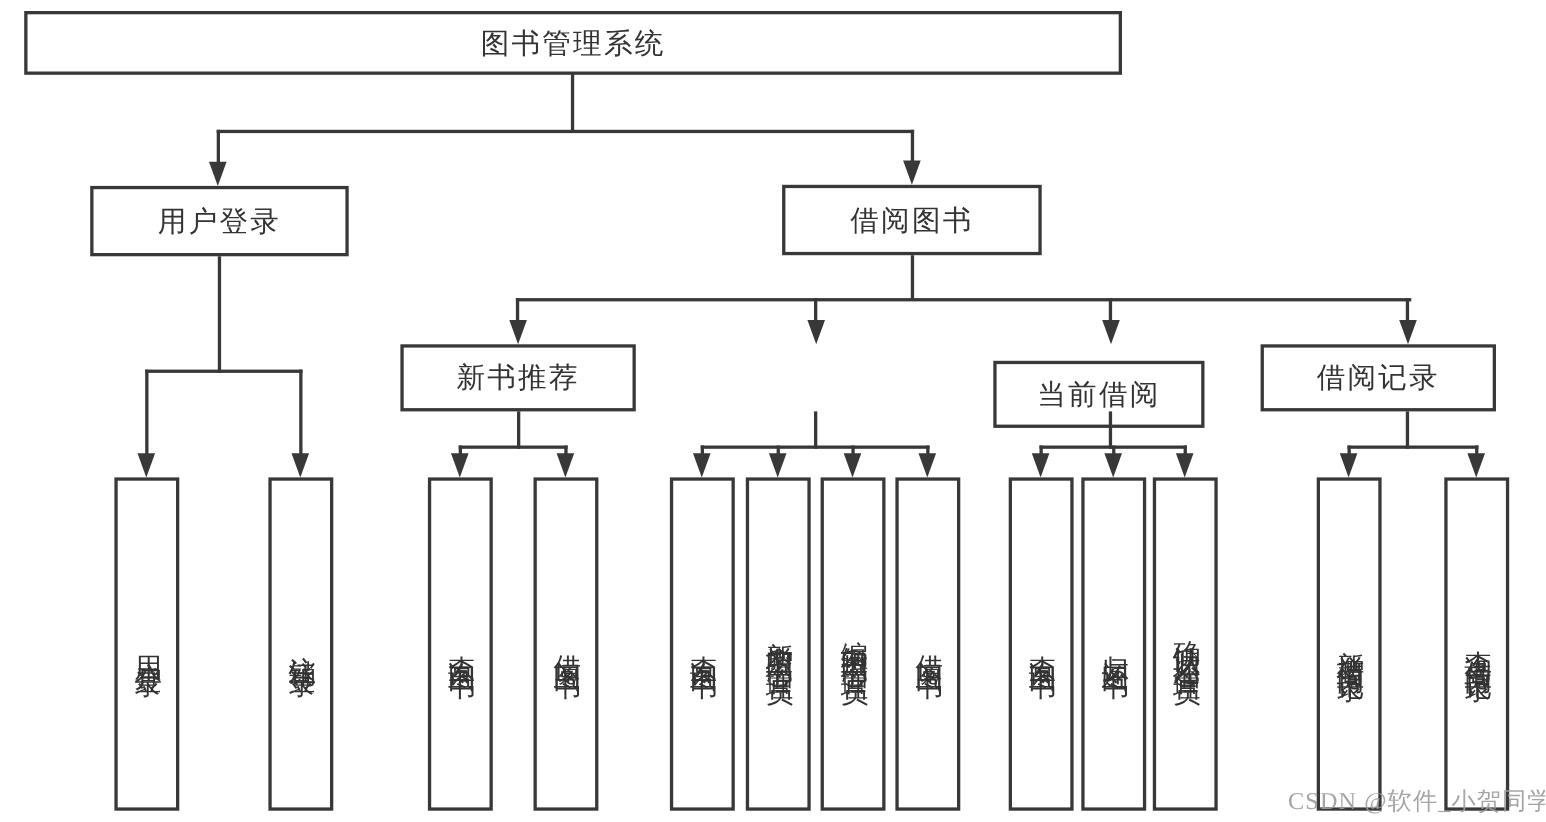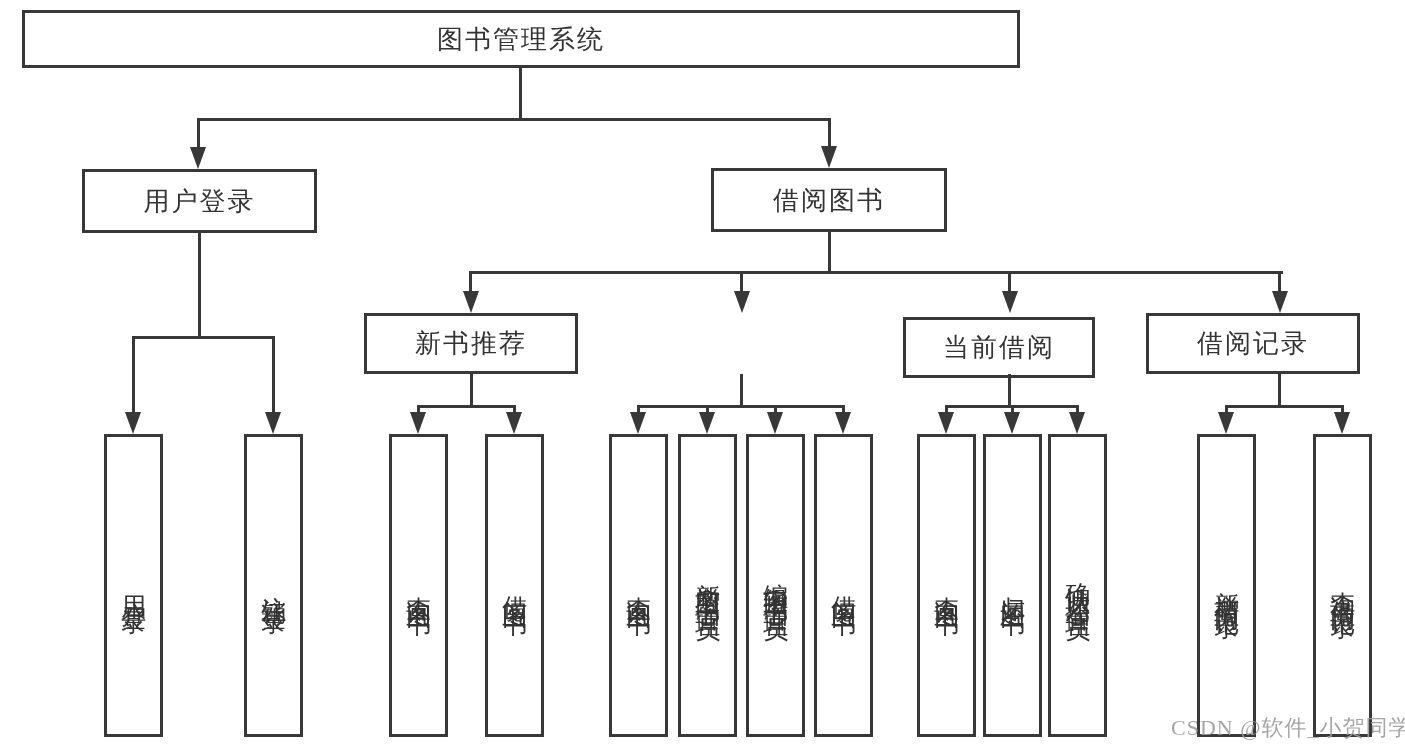--- a/index.html
+++ b/index.html
@@ -33,21 +33,21 @@
 
   <div class="box hbox" style="left:711px;top:168px;width:236px;height:64px">
     <span>借阅图书</span>
   </div>
 
   <div class="box hbox" style="left:364px;top:313px;width:214px;height:61px">
     <span>新书推荐</span>
   </div>
 
 
-  <div class="box hbox" style="left:903px;top:317px;width:192px;height:61px">
+  <div class="box hbox" style="left:903px;top:328px;width:192px;height:61px">
     <span>当前借阅</span>
   </div>
 
   <div class="box hbox" style="left:1146px;top:313px;width:214px;height:61px">
     <span>借阅记录</span>
   </div>
 
   <div class="box vbox" style="left:104px">
     <span class="vtext">用户登录</span>
   </div>

